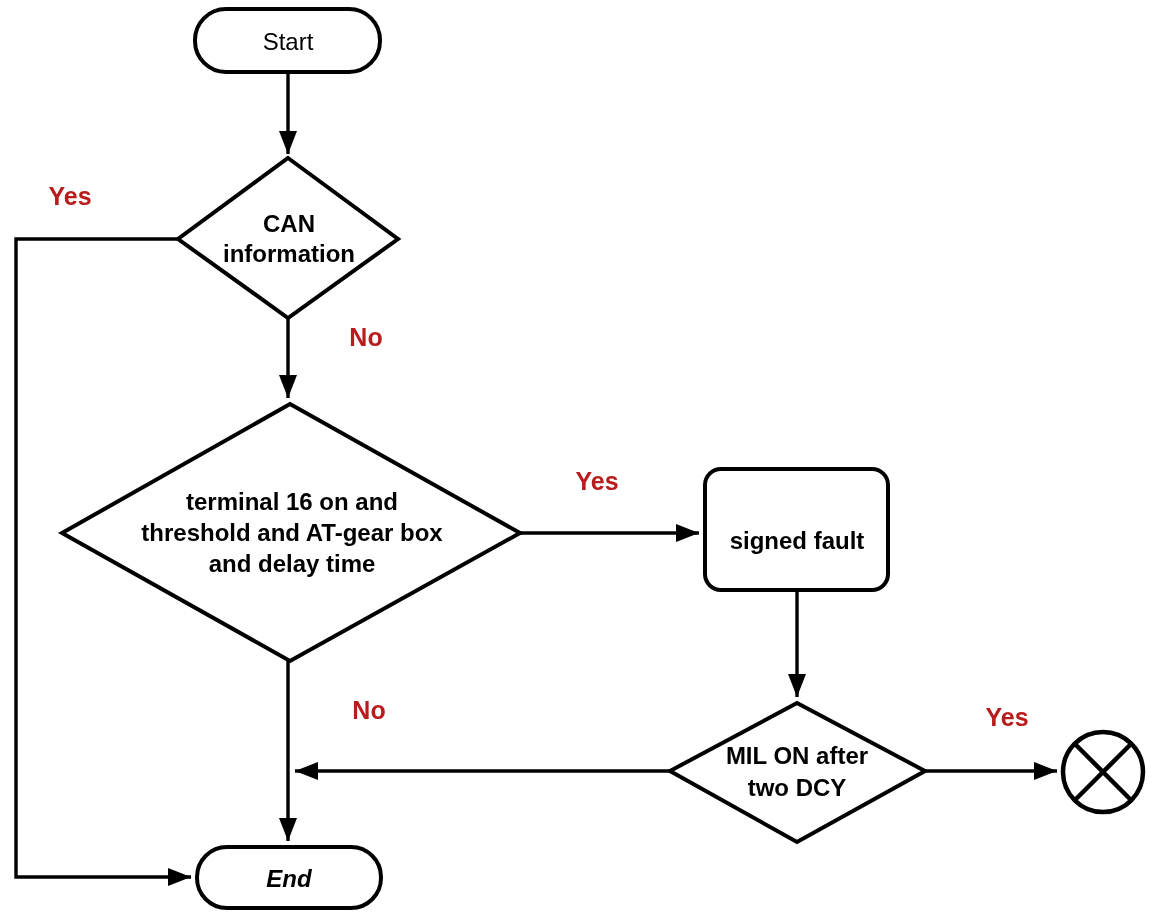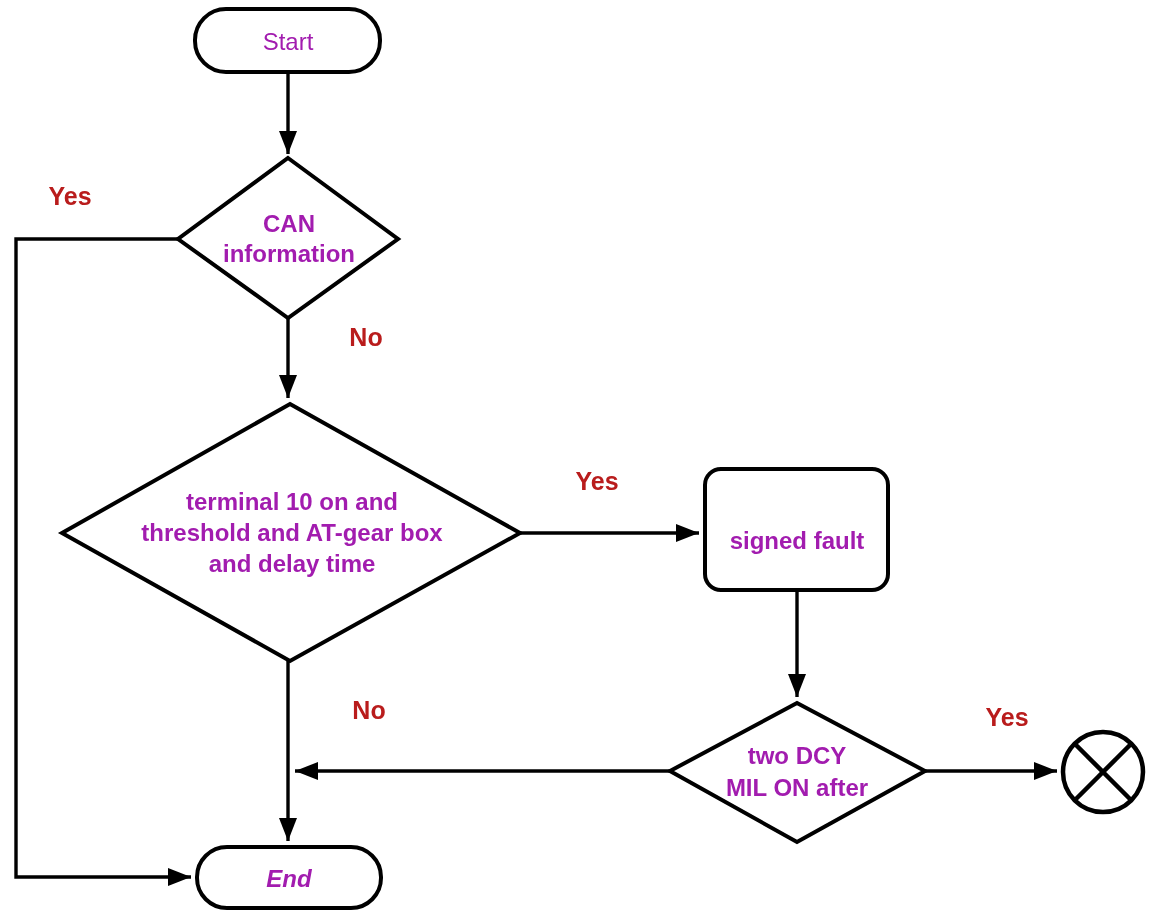--- a/index.html
+++ b/index.html
@@ -22,21 +22,21 @@
     top: 0;
   }
   .node-label {
     position: absolute;
     transform: translate(-50%, -50%);
     text-align: center;
     white-space: nowrap;
     font-size: 24px;
     font-weight: 700;
     line-height: 31px;
-    color: #a21caf;
+    color: #000000;
   }
   .node-label.regular {
     font-weight: 400;
   }
   .node-label .line {
     display: block;
   }
   .edge-label {
     position: absolute;
     transform: translate(-50%, -50%);
@@ -94,30 +94,30 @@
   </svg>
 
   <div class="node-label regular" style="left:288px; top:41px;">Start</div>
 
   <div class="node-label" style="left:289px; top:239px; line-height:30px;">
     <span class="line">CAN</span>
     <span class="line">information</span>
   </div>
 
   <div class="node-label" style="left:292px; top:532px;">
-    <span class="line">terminal 10 on and</span>
+    <span class="line">terminal 16 on and</span>
     <span class="line">threshold and AT-gear box</span>
     <span class="line">and delay time</span>
   </div>
 
   <div class="node-label" style="left:797px; top:540px;">signed fault</div>
 
   <div class="node-label" style="left:797px; top:772px; line-height:32px;">
+    <span class="line">MIL ON after</span>
     <span class="line">two DCY</span>
-    <span class="line">MIL ON after</span>
   </div>
 
   <div class="node-label" style="left:289px; top:878px;font-style:italic;">End</div>
 
   <div class="edge-label" style="left:70px; top:196px;">Yes</div>
 
   <div class="edge-label" style="left:366px; top:337px;">No</div>
 
   <div class="edge-label" style="left:597px; top:481px;">Yes</div>
 

